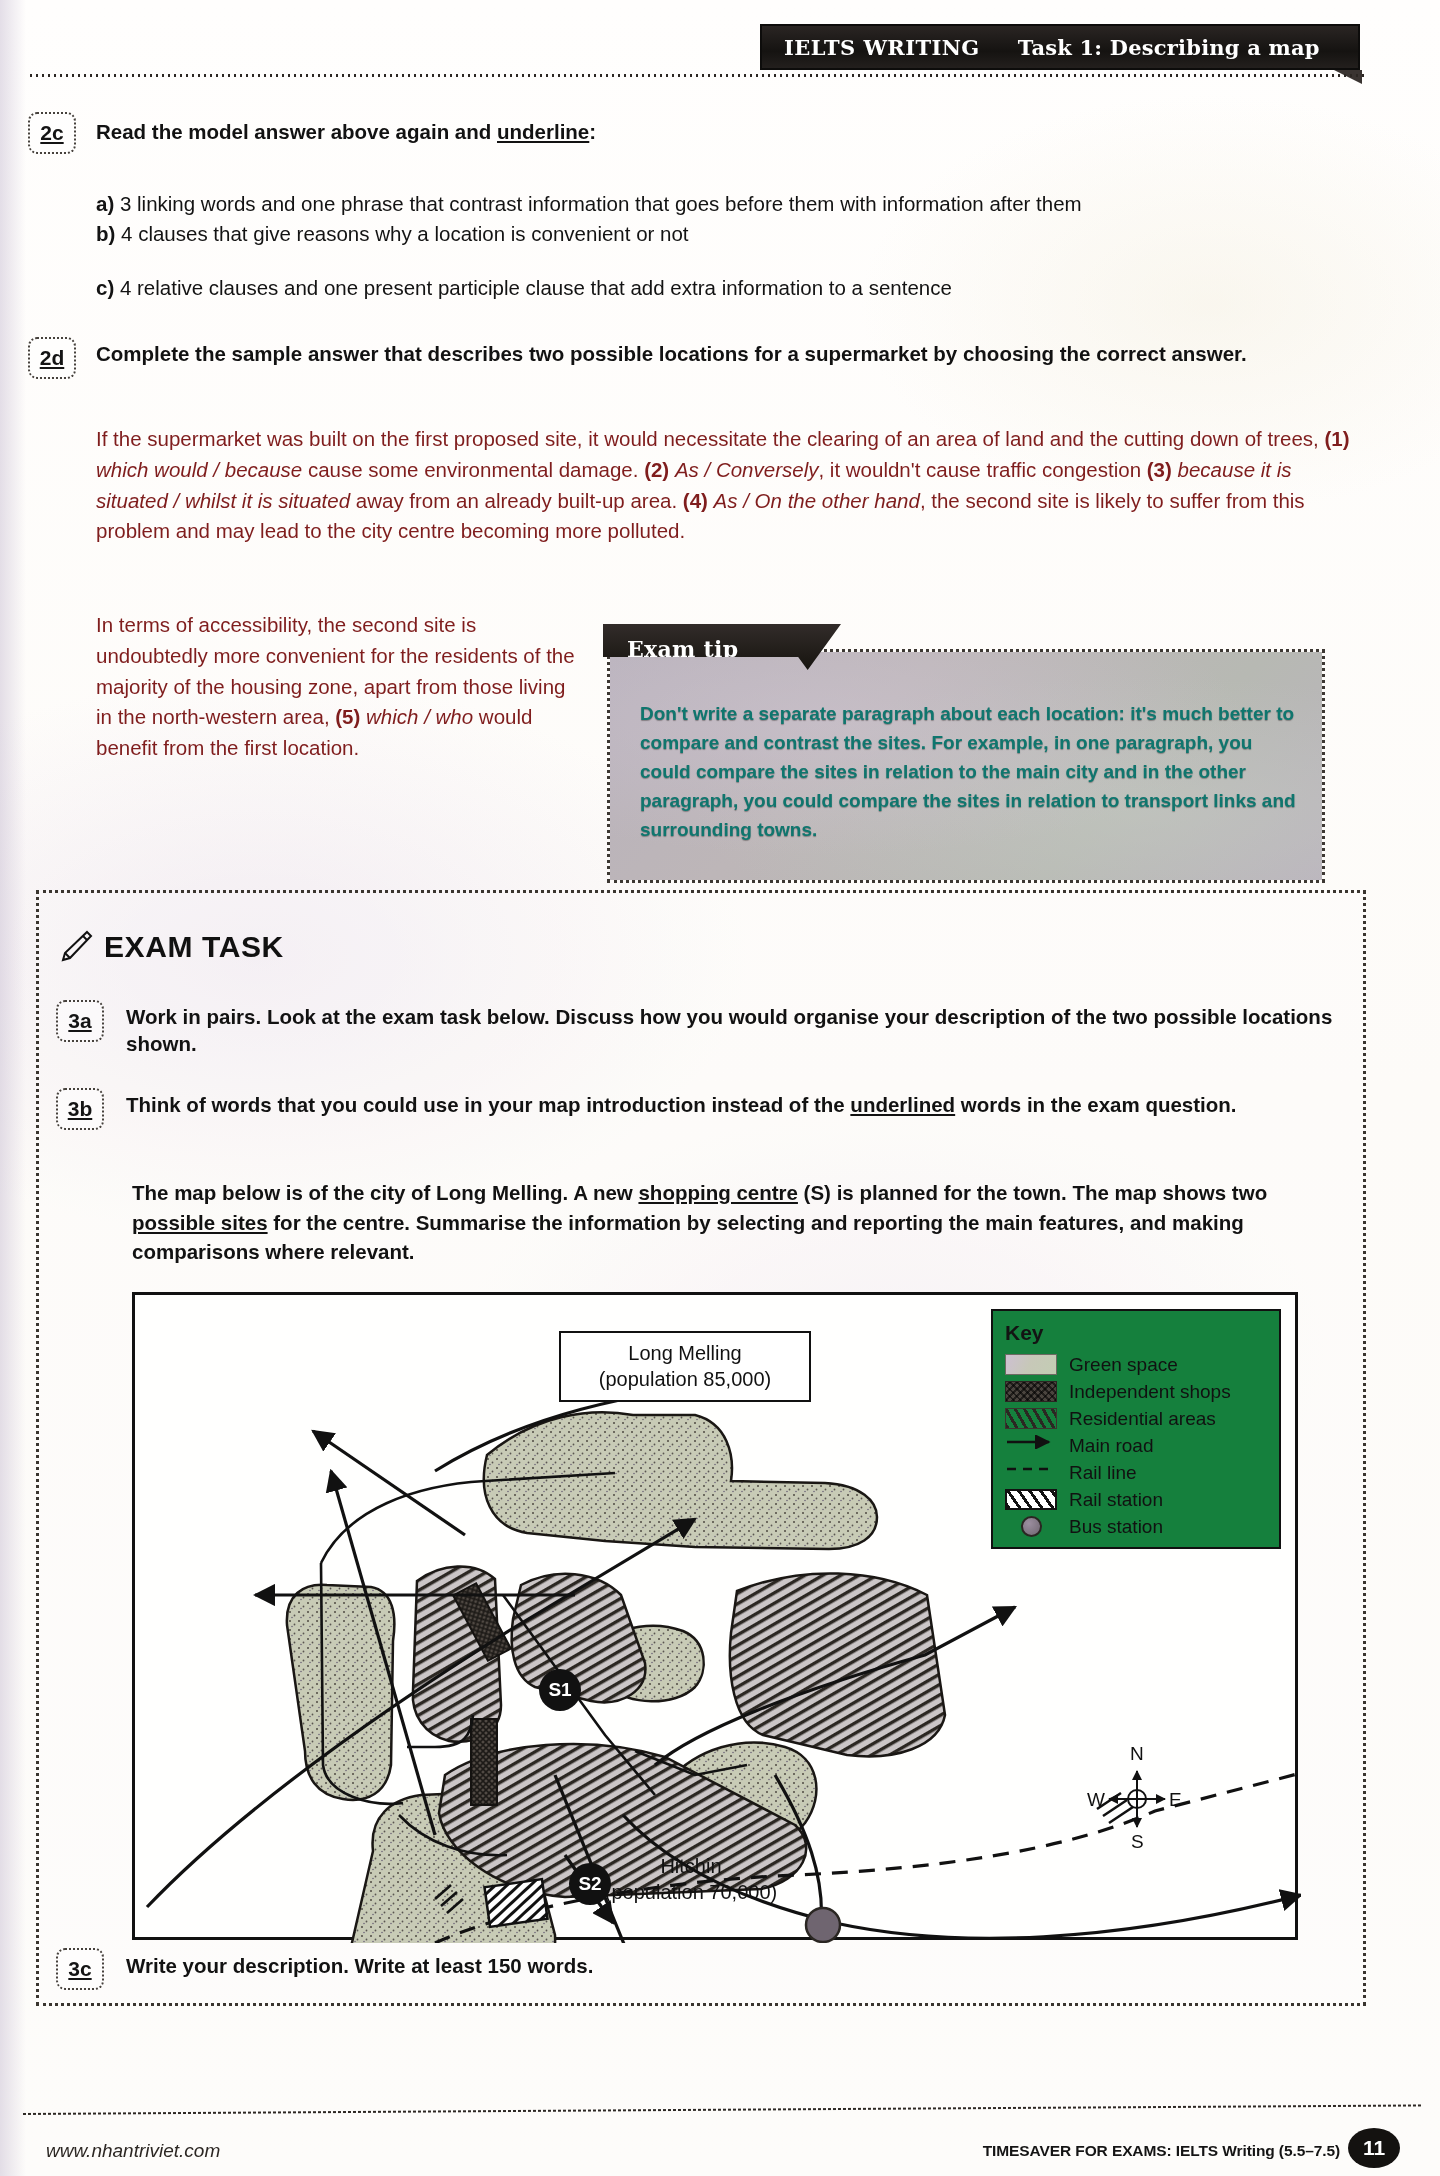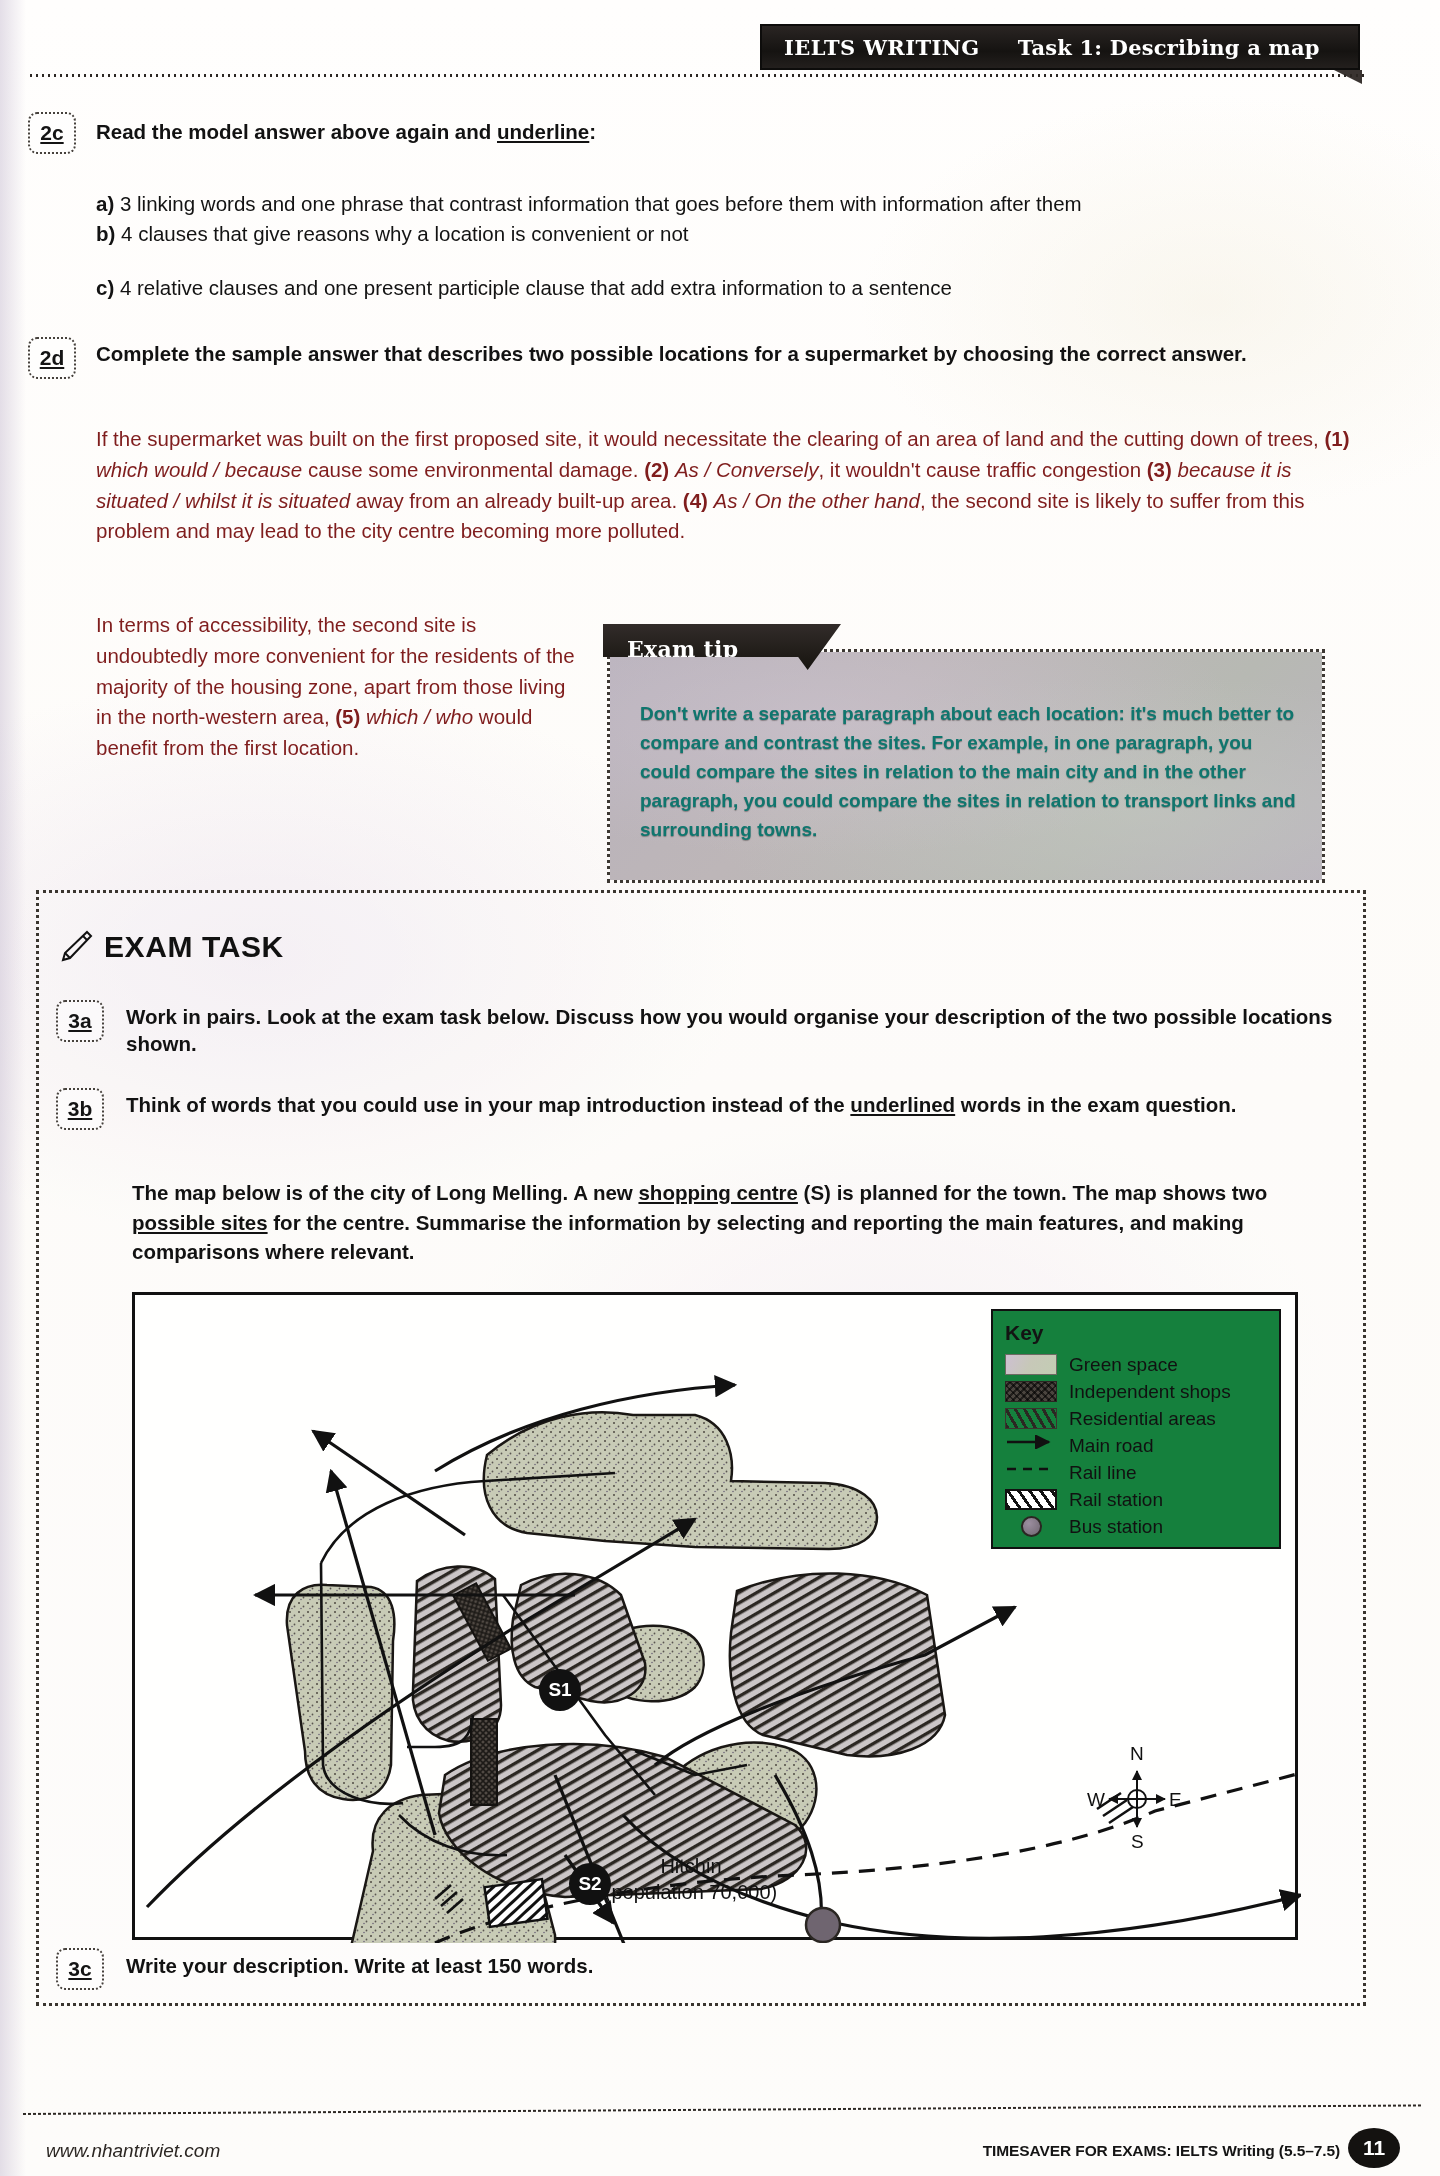--- a/index.html
+++ b/index.html
@@ -323,20 +323,24 @@
     <rect x="352" y="588" width="58" height="40" transform="rotate(-8 381 608)" fill="url(#pStation)" stroke="#111" stroke-width="2.5"></rect>
 
     <circle cx="688" cy="630" r="17" fill="#6f6570" stroke="#2a2622" stroke-width="2.5"></circle>
 
     <path d="M330,240 L178,136" fill="none" stroke="#111" stroke-width="3.2" marker-end="url(#arr)"></path>
 
     <path d="M430,560 L478,628" fill="none" stroke="#111" stroke-width="3.2" marker-end="url(#arr)"></path>
   </svg>
 
 
+  <div class="town-box" style="left:424px; top:36px; width:252px;">
+    <div>Long Melling</div>
+    <div>(population 85,000)</div>
+  </div>
 
   <div class="map-label" style="left:406px; top:558px; width:300px;">
     <div>Hitchin</div>
     <div>(population 70,000)</div>
   </div>
 
   <div class="site-marker" style="left:404px; top:374px;">S1</div>
   <div class="site-marker" style="left:434px; top:568px;">S2</div>
 
   <div class="keybox">

